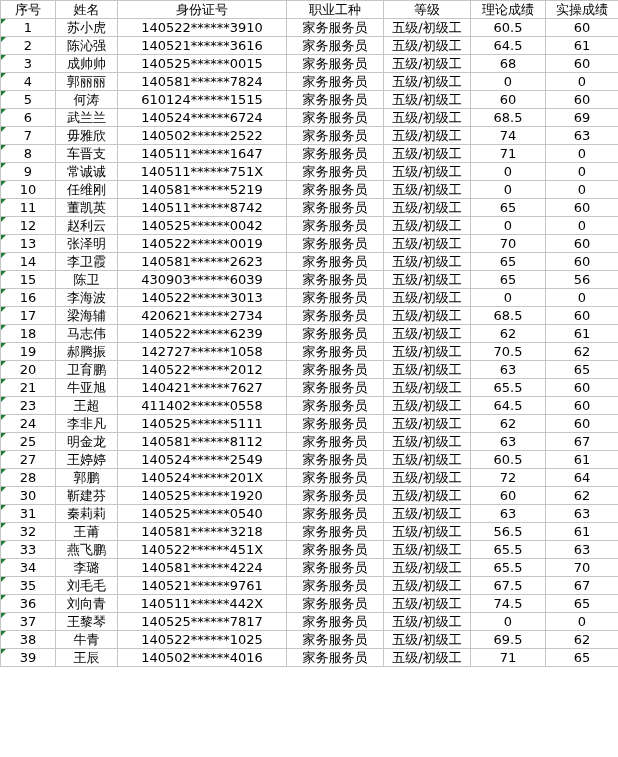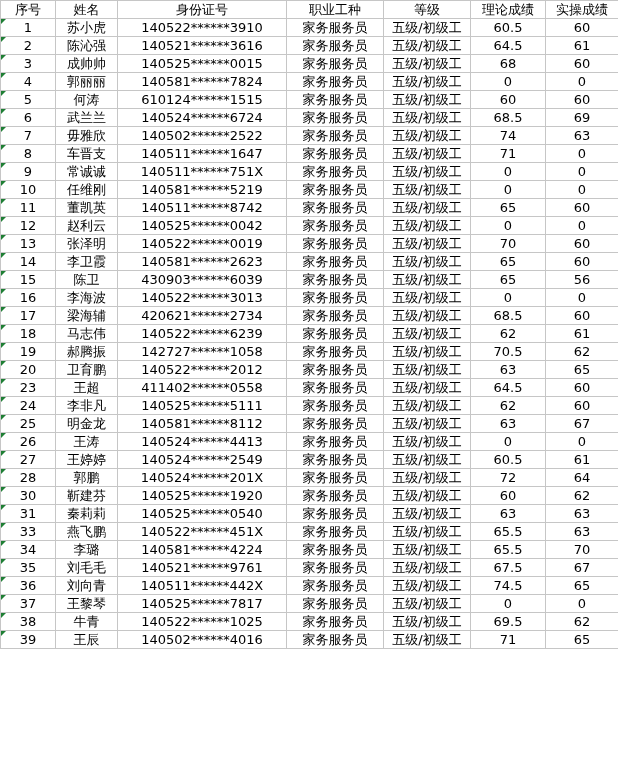--- a/index.html
+++ b/index.html
@@ -245,20 +245,29 @@
       <tr>
         <td><span class="triangle"></span>20</td>
         <td>卫育鹏</td>
         <td>140522******2012</td>
         <td>家务服务员</td>
         <td>五级/初级工</td>
         <td>63</td>
         <td>65</td>
       </tr>
       <tr>
+        <td><span class="triangle"></span>21</td>
+        <td>牛亚旭</td>
+        <td>140421******7627</td>
+        <td>家务服务员</td>
+        <td>五级/初级工</td>
+        <td>65.5</td>
+        <td>60</td>
+      </tr>
+      <tr>
         <td><span class="triangle"></span>23</td>
         <td>王超</td>
         <td>411402******0558</td>
         <td>家务服务员</td>
         <td>五级/初级工</td>
         <td>64.5</td>
         <td>60</td>
       </tr>
       <tr>
         <td><span class="triangle"></span>24</td>
@@ -272,29 +281,20 @@
       <tr>
         <td><span class="triangle"></span>25</td>
         <td>明金龙</td>
         <td>140581******8112</td>
         <td>家务服务员</td>
         <td>五级/初级工</td>
         <td>63</td>
         <td>67</td>
       </tr>
       <tr>
-        <td><span class="triangle"></span>26</td>
-        <td>王涛</td>
-        <td>140524******4413</td>
-        <td>家务服务员</td>
-        <td>五级/初级工</td>
-        <td>0</td>
-        <td>0</td>
-      </tr>
-      <tr>
         <td><span class="triangle"></span>27</td>
         <td>王婷婷</td>
         <td>140524******2549</td>
         <td>家务服务员</td>
         <td>五级/初级工</td>
         <td>60.5</td>
         <td>61</td>
       </tr>
       <tr>
         <td><span class="triangle"></span>28</td>
@@ -315,20 +315,29 @@
         <td>62</td>
       </tr>
       <tr>
         <td><span class="triangle"></span>31</td>
         <td>秦莉莉</td>
         <td>140525******0540</td>
         <td>家务服务员</td>
         <td>五级/初级工</td>
         <td>63</td>
         <td>63</td>
+      </tr>
+      <tr>
+        <td><span class="triangle"></span>32</td>
+        <td>王莆</td>
+        <td>140581******3218</td>
+        <td>家务服务员</td>
+        <td>五级/初级工</td>
+        <td>56.5</td>
+        <td>61</td>
       </tr>
       <tr>
         <td><span class="triangle"></span>33</td>
         <td>燕飞鹏</td>
         <td>140522******451X</td>
         <td>家务服务员</td>
         <td>五级/初级工</td>
         <td>65.5</td>
         <td>63</td>
       </tr>

